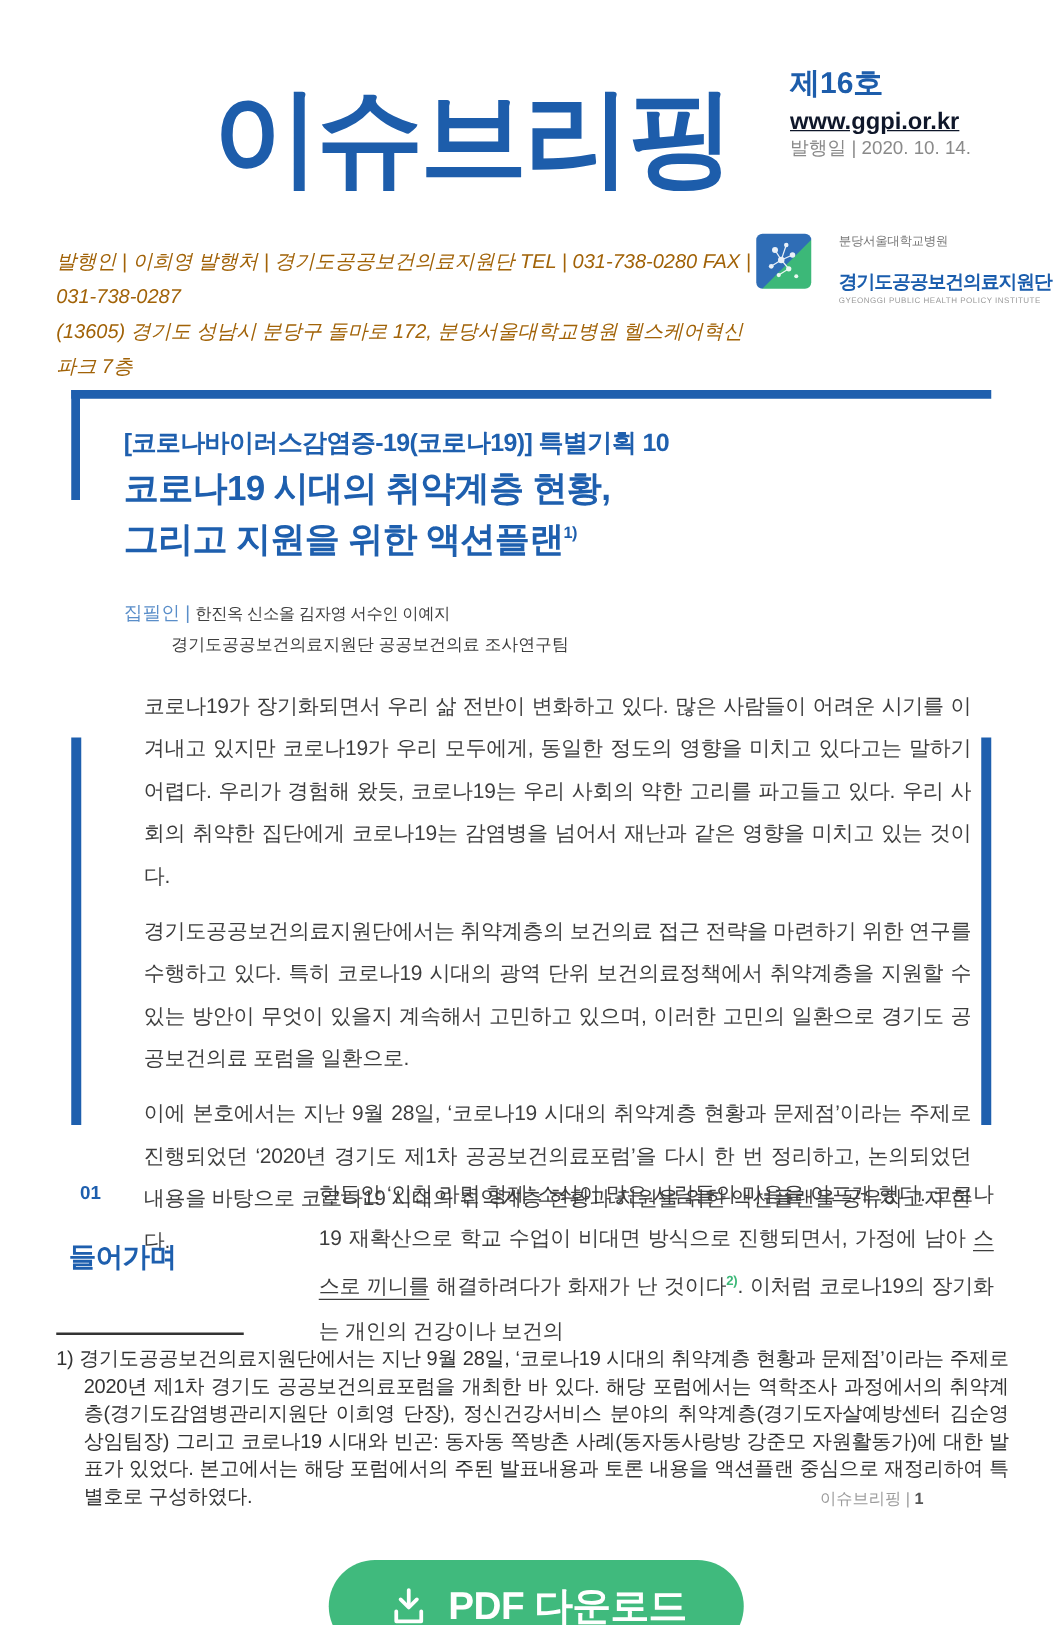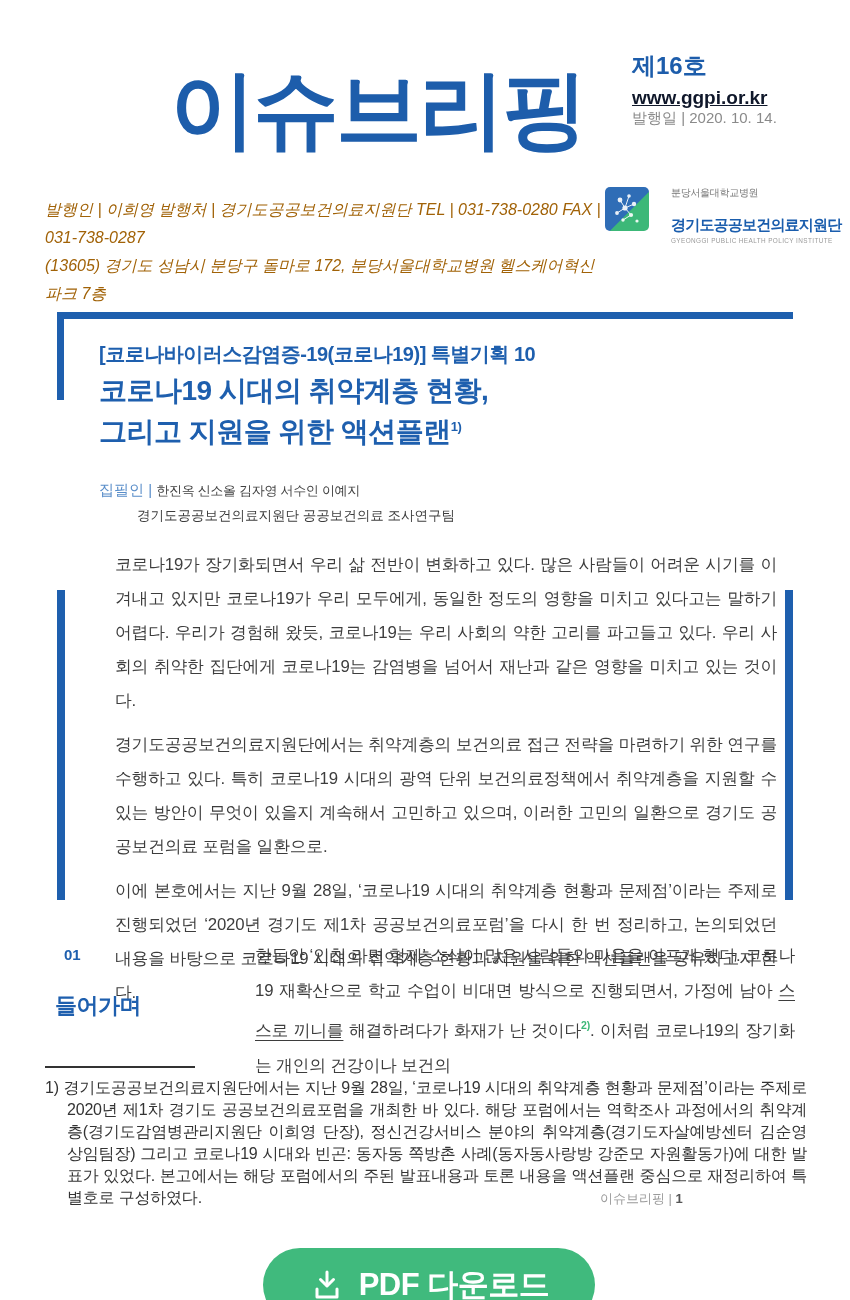--- a/index.html
+++ b/index.html
@@ -65,21 +65,21 @@
               line-height:22px; text-align:justify; padding-left:22px; text-indent:-22px; letter-spacing:-0.2px; }
 
   
   .pdf-btn { position:absolute; left:263px; top:1203px; width:332px; height:74px; border:none;
              border-radius:37px; background:#40ba7d; color:#fff; font-family:inherit;
              font-size:31px; font-weight:800; display:flex; align-items:center; justify-content:center;
              gap:14px; cursor:pointer; letter-spacing:-0.5px;margin-top:45px; }
   .pdf-btn svg { display:block; }
 
   
-  .pg-footer { position:absolute; left:600px; top:1190px; width:195px; text-align:left;
+  .pg-footer { position:absolute; left:600px; top:1190px; width:195px; text-align:center;
                font-size:13px; color:#9a9a9a; }
   .pg-footer b { color:#555; }
 </style>
 </head>
 <body>
 
 <div class="page">
 
   <div class="masthead">이슈브리핑</div>
 

